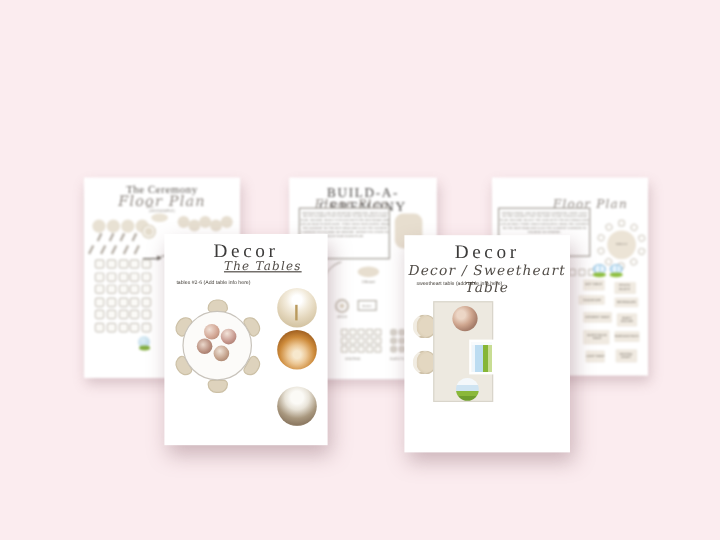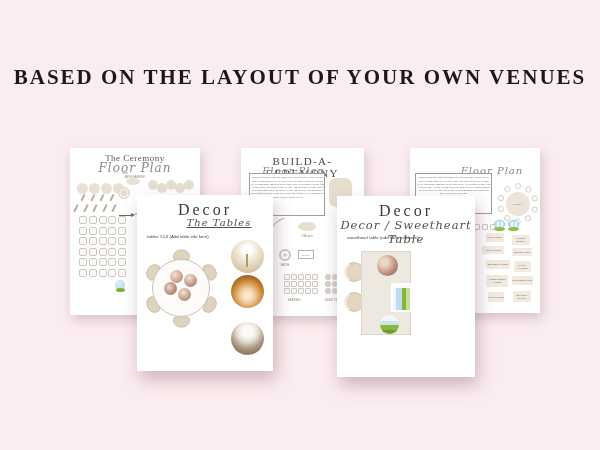--- a/index.html
+++ b/index.html
@@ -134,21 +134,20 @@
   .c5a{left:7px;top:66px;} .c5b{left:7px;top:96px;}
   .tbl5{position:absolute;left:24px;top:55px;width:50px;height:84px;background:#ede9e0;border:1px solid #d9d5cb;z-index:2;}
   .hp1{position:absolute;left:15px;top:3px;width:21px;height:21px;border-radius:50%;background:radial-gradient(circle at 35% 35%,#ecd6c6 0 18%,#cfa68f 45%,#a87f6c 70%,#8f6c5c);}
   .hp2{position:absolute;left:29px;top:31px;width:21px;height:29px;border:2px solid #fff;background:linear-gradient(180deg,#f8fbfd 0 10%,rgba(0,0,0,0) 10%),linear-gradient(90deg,#eef6fc 0 15%,#bcdcf1 15% 55%,#86b637 55% 78%,#c8dd94 78% 100%);}
   .hp3{position:absolute;left:18px;top:63px;width:19px;height:19px;border-radius:50%;background:linear-gradient(180deg,#f4f8fb 0 30%,#cfe4f2 30% 55%,#8ab83a 55% 78%,#6f9e2e 78%);}
 </style>
 </head>
 <body>
 
 <div class="stage">
-  <div class="hline hline2">BASED ON THE LAYOUT OF YOUR OWN VENUES</div>
 
   <div class="page back pg1">
     <div class="ptitle">The Ceremony</div>
     <div class="script">Floor Plan</div>
     <div class="microc n1">(AN EXAMPLE)</div>
     <div class="micro" style="left:52px;top:23px;">arch</div>
     <div class="tan ovl altoval"></div>
     <div class="crow crowL">
         <div class="dot"></div>
         <div class="dot"></div>

